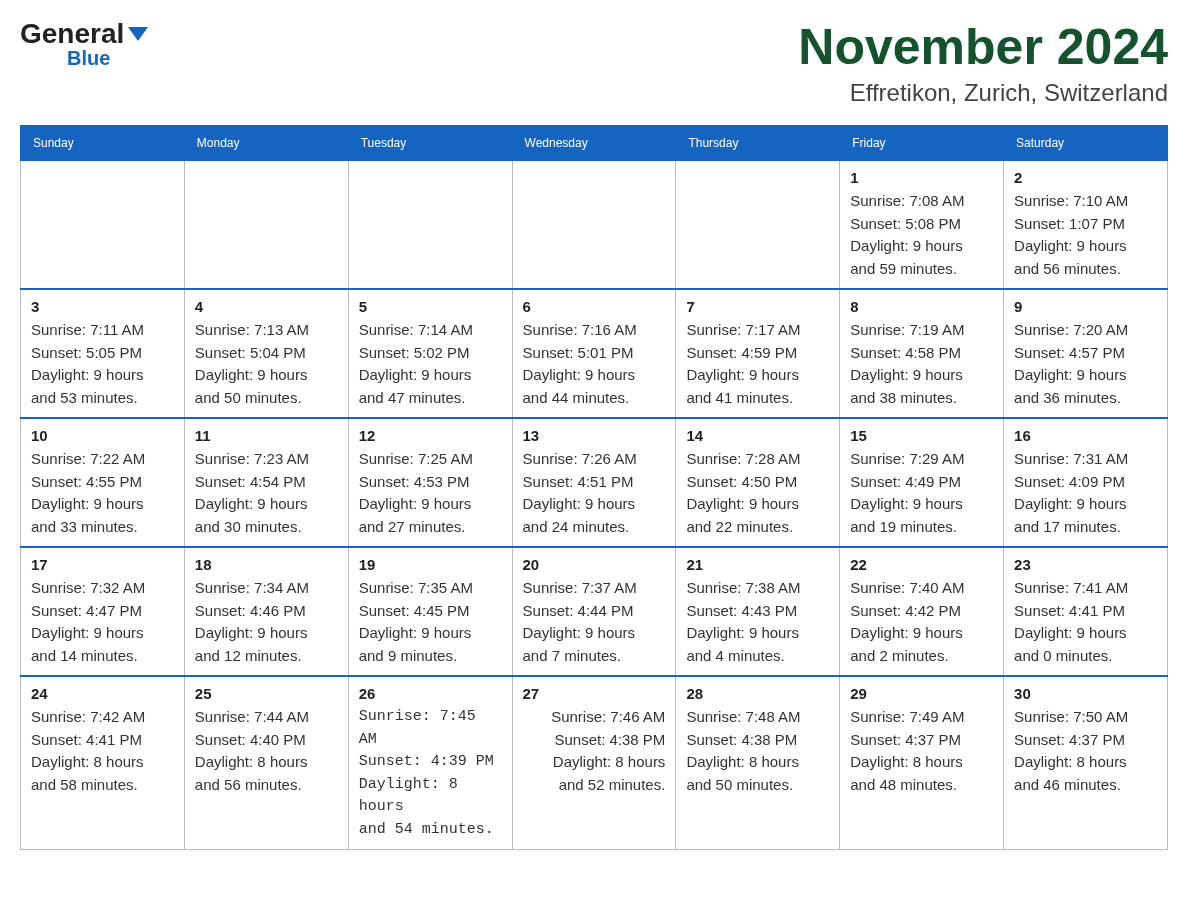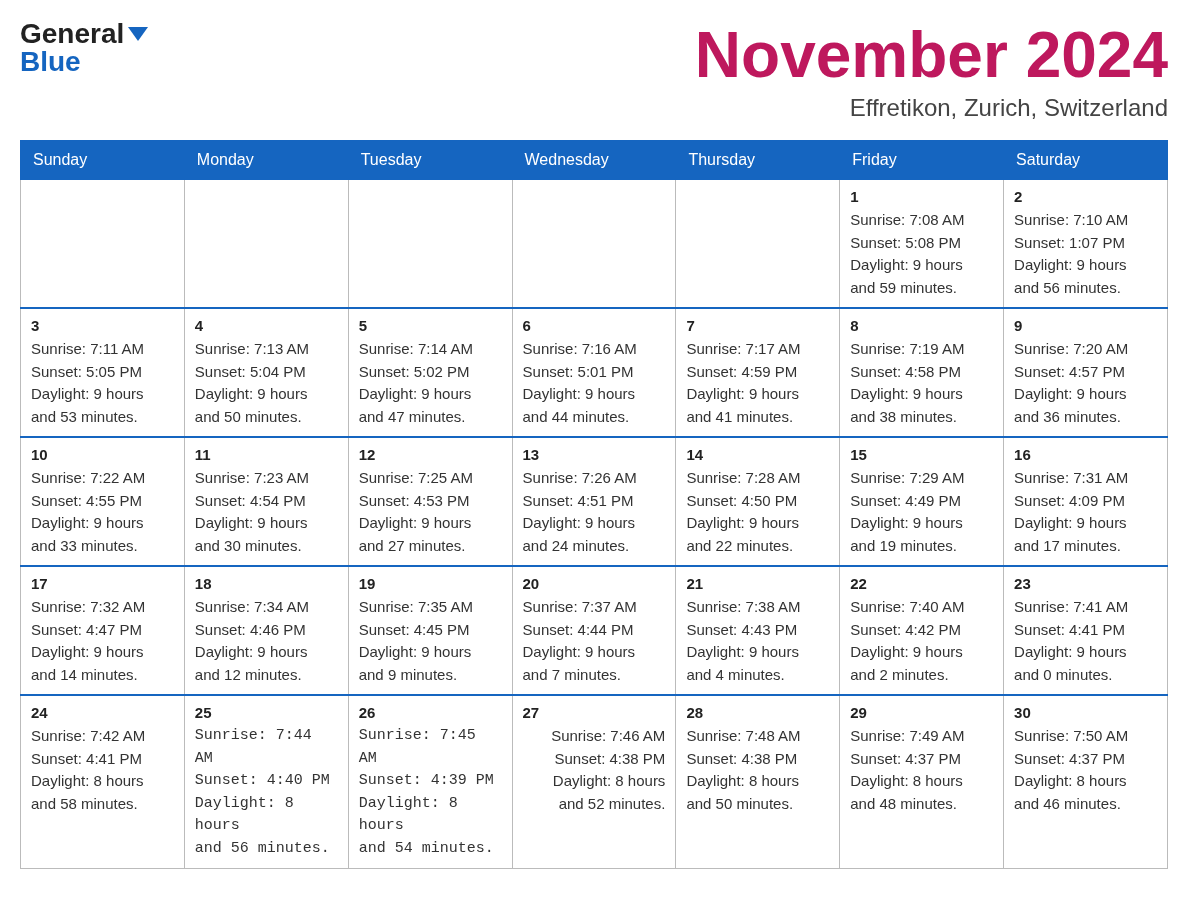--- a/index.html
+++ b/index.html
@@ -20,62 +20,63 @@
       flex-direction: column;
       align-items: flex-start;
     }
     .logo-general {
       font-size: 28px;
       font-weight: bold;
       color: #222;
       line-height: 1;
     }
     .logo-blue {
-      font-size: 28px;
+      font-size: 20px;
       font-weight: bold;
       color: #1565c0;
       line-height: 1;
+      margin-left: 47px;
     }
     .logo-triangle {
       display: inline-block;
       width: 0;
       height: 0;
       border-left: 10px solid transparent;
       border-right: 10px solid transparent;
       border-top: 14px solid #1565c0;
       margin-left: 4px;
       vertical-align: middle;
     }
     .logo-row {
       display: flex;
       align-items: center;
       text-align: right;
     }
     .title-block {
       text-align: right;
     }
     .month-title {
-      font-size: 64px;
+      font-size: 50px;
       font-weight: bold;
-      color: #be185d;
+      color: #14532d;
       line-height: 1.1;
     }
     .location {
       font-size: 24px;
       color: #444;
       margin-top: 4px;
     }
     .calendar {
       width: 100%;
       border-collapse: collapse;
     }
     .calendar th {
       background: #1565c0;
       color: #fff;
-      font-size: 16px;
+      font-size: 12px;
       font-weight: normal;
       padding: 10px 12px;
       text-align: left;
       border: 1px solid #1565c0;
     }
     .calendar td {
       vertical-align: top;
       padding: 8px 10px;
       border: 1px solid #bbb;
       width: 14.28%;
@@ -313,21 +314,21 @@
       <tr class="week-row">
         <td>
           <span class="day-num">24</span>
           <div class="day-info" style="white-space: pre-line;">Sunrise: 7:42 AM
 Sunset: 4:41 PM
 Daylight: 8 hours
 and 58 minutes.</div>
         </td>
         <td>
           <span class="day-num">25</span>
-          <div class="day-info" style="white-space: pre-line; font-family: Liberation Mono, monospace;">Sunrise: 7:44 AM
+          <div class="day-info" style="white-space: pre-line;">Sunrise: 7:44 AM
 Sunset: 4:40 PM
 Daylight: 8 hours
 and 56 minutes.</div>
         </td>
         <td>
           <span class="day-num">26</span>
           <div class="day-info" style="white-space: pre-line; font-family: Liberation Mono, monospace;">Sunrise: 7:45 AM
 Sunset: 4:39 PM
 Daylight: 8 hours
 and 54 minutes.</div>

